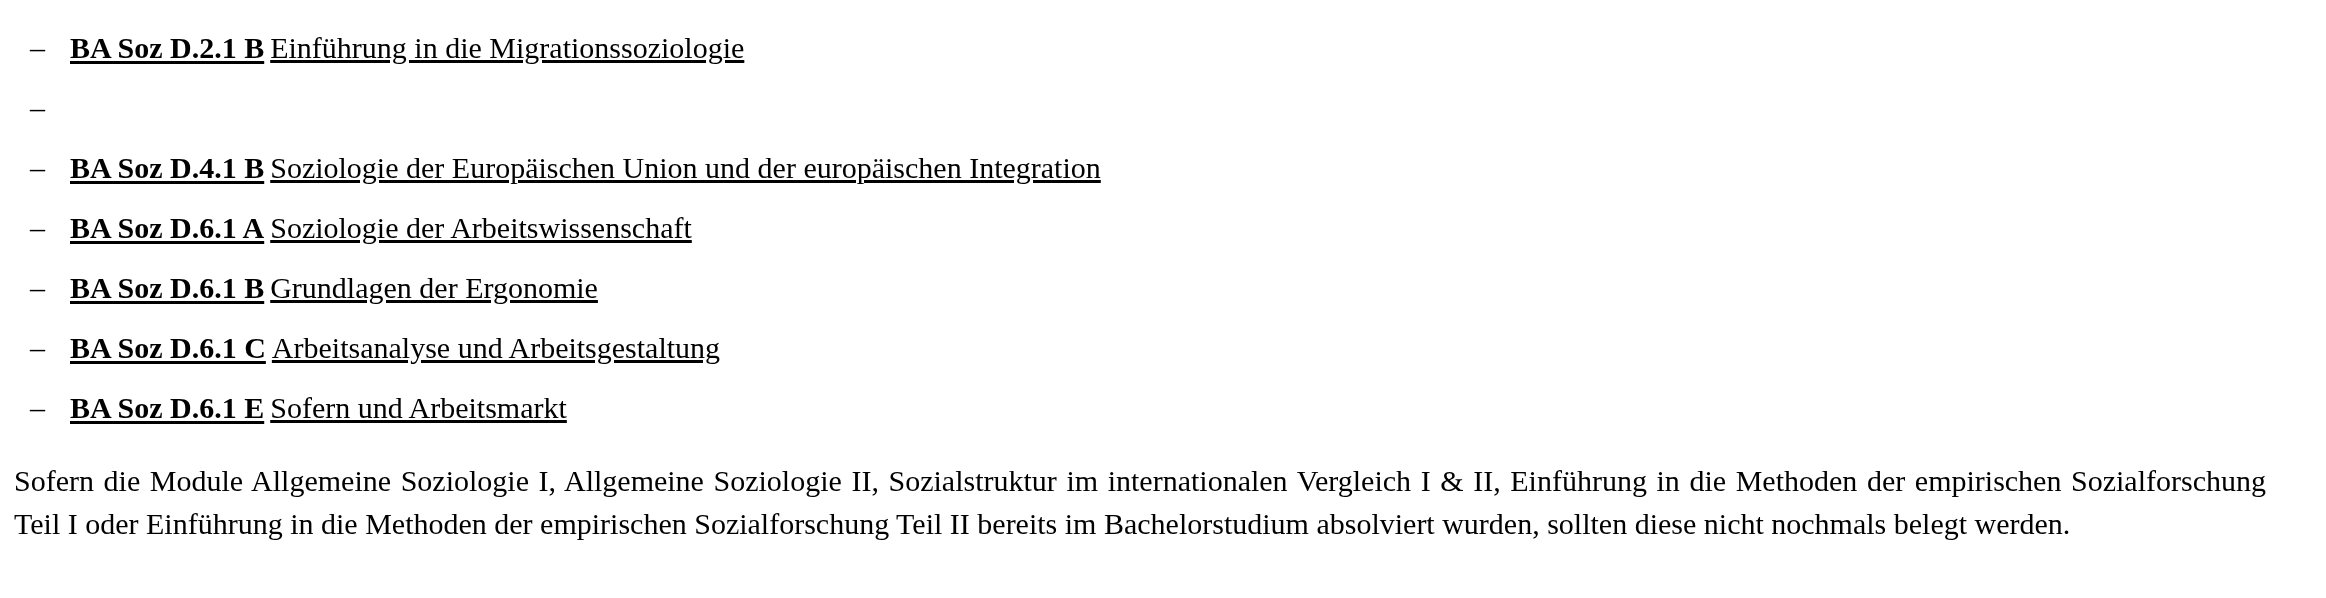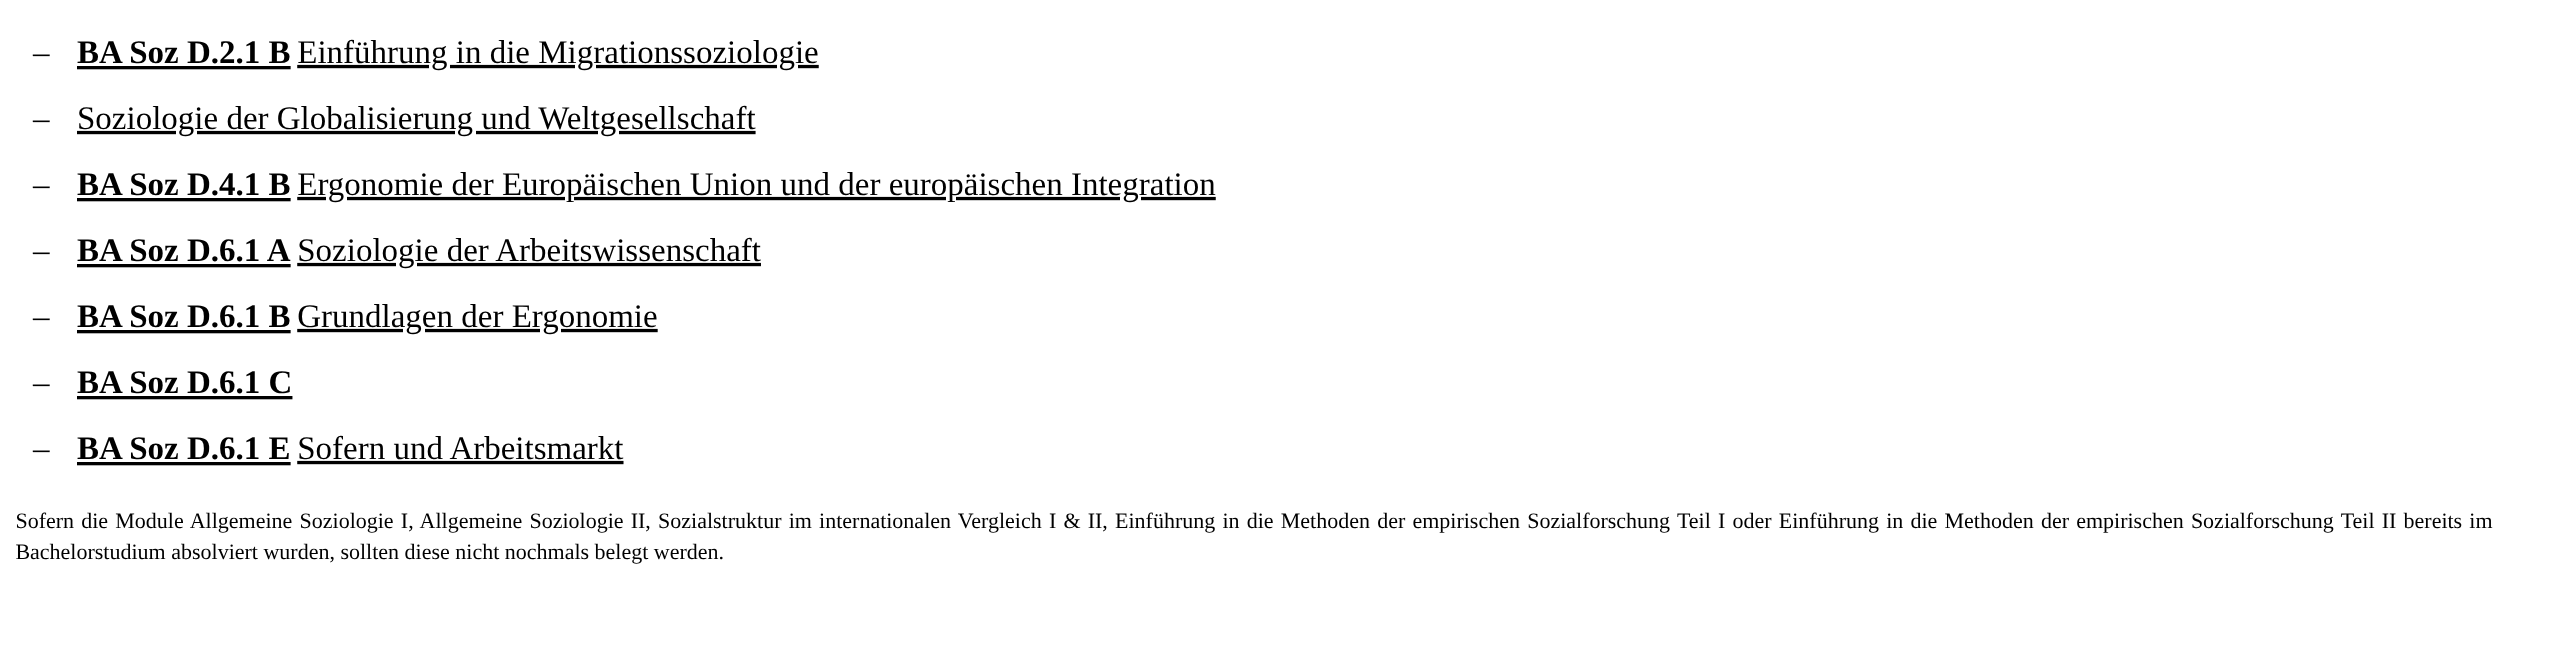--- a/index.html
+++ b/index.html
@@ -48,21 +48,21 @@
     text-decoration: underline;
     text-underline-offset: 3px;
     margin-right: 6px;
   }
   .module-title {
     font-weight: normal;
     text-decoration: underline;
   }
   .note {
     margin-top: 22px;
-    font-size: 20px;
+    font-size: 30px;
     line-height: 1.42;
     text-align: justify;
     text-justify: inter-word;
     max-width: 2256px;
     padding-left: 4px;
   }
 </style>
 </head>
 <body>
 
@@ -71,44 +71,44 @@
   <ul class="module-list">
 
     <li class="module-item">
       <span class="dash">–</span>
       <span class="module-code">BA Soz D.2.1 B</span>
       <span class="module-title">Einführung in die Migrationssoziologie</span>
     </li>
 
     <li class="module-item">
       <span class="dash">–</span>
-      <span class="module-title">Soziologie der Globalisierung und Weltgesellschaft</span>
     </li>
 
     <li class="module-item">
       <span class="dash">–</span>
       <span class="module-code">BA Soz D.4.1 B</span>
-      <span class="module-title">Ergonomie der Europäischen Union und der europäischen Integration</span>
+      <span class="module-title">Soziologie der Europäischen Union und der europäischen Integration</span>
     </li>
 
     <li class="module-item">
       <span class="dash">–</span>
       <span class="module-code">BA Soz D.6.1 A</span>
       <span class="module-title">Soziologie der Arbeitswissenschaft</span>
     </li>
 
     <li class="module-item">
       <span class="dash">–</span>
       <span class="module-code">BA Soz D.6.1 B</span>
       <span class="module-title">Grundlagen der Ergonomie</span>
     </li>
 
     <li class="module-item">
       <span class="dash">–</span>
       <span class="module-code">BA Soz D.6.1 C</span>
+      <span class="module-title">Arbeitsanalyse und Arbeitsgestaltung</span>
     </li>
 
     <li class="module-item">
       <span class="dash">–</span>
       <span class="module-code">BA Soz D.6.1 E</span>
       <span class="module-title">Sofern und Arbeitsmarkt</span>
     </li>
 
   </ul>
 

